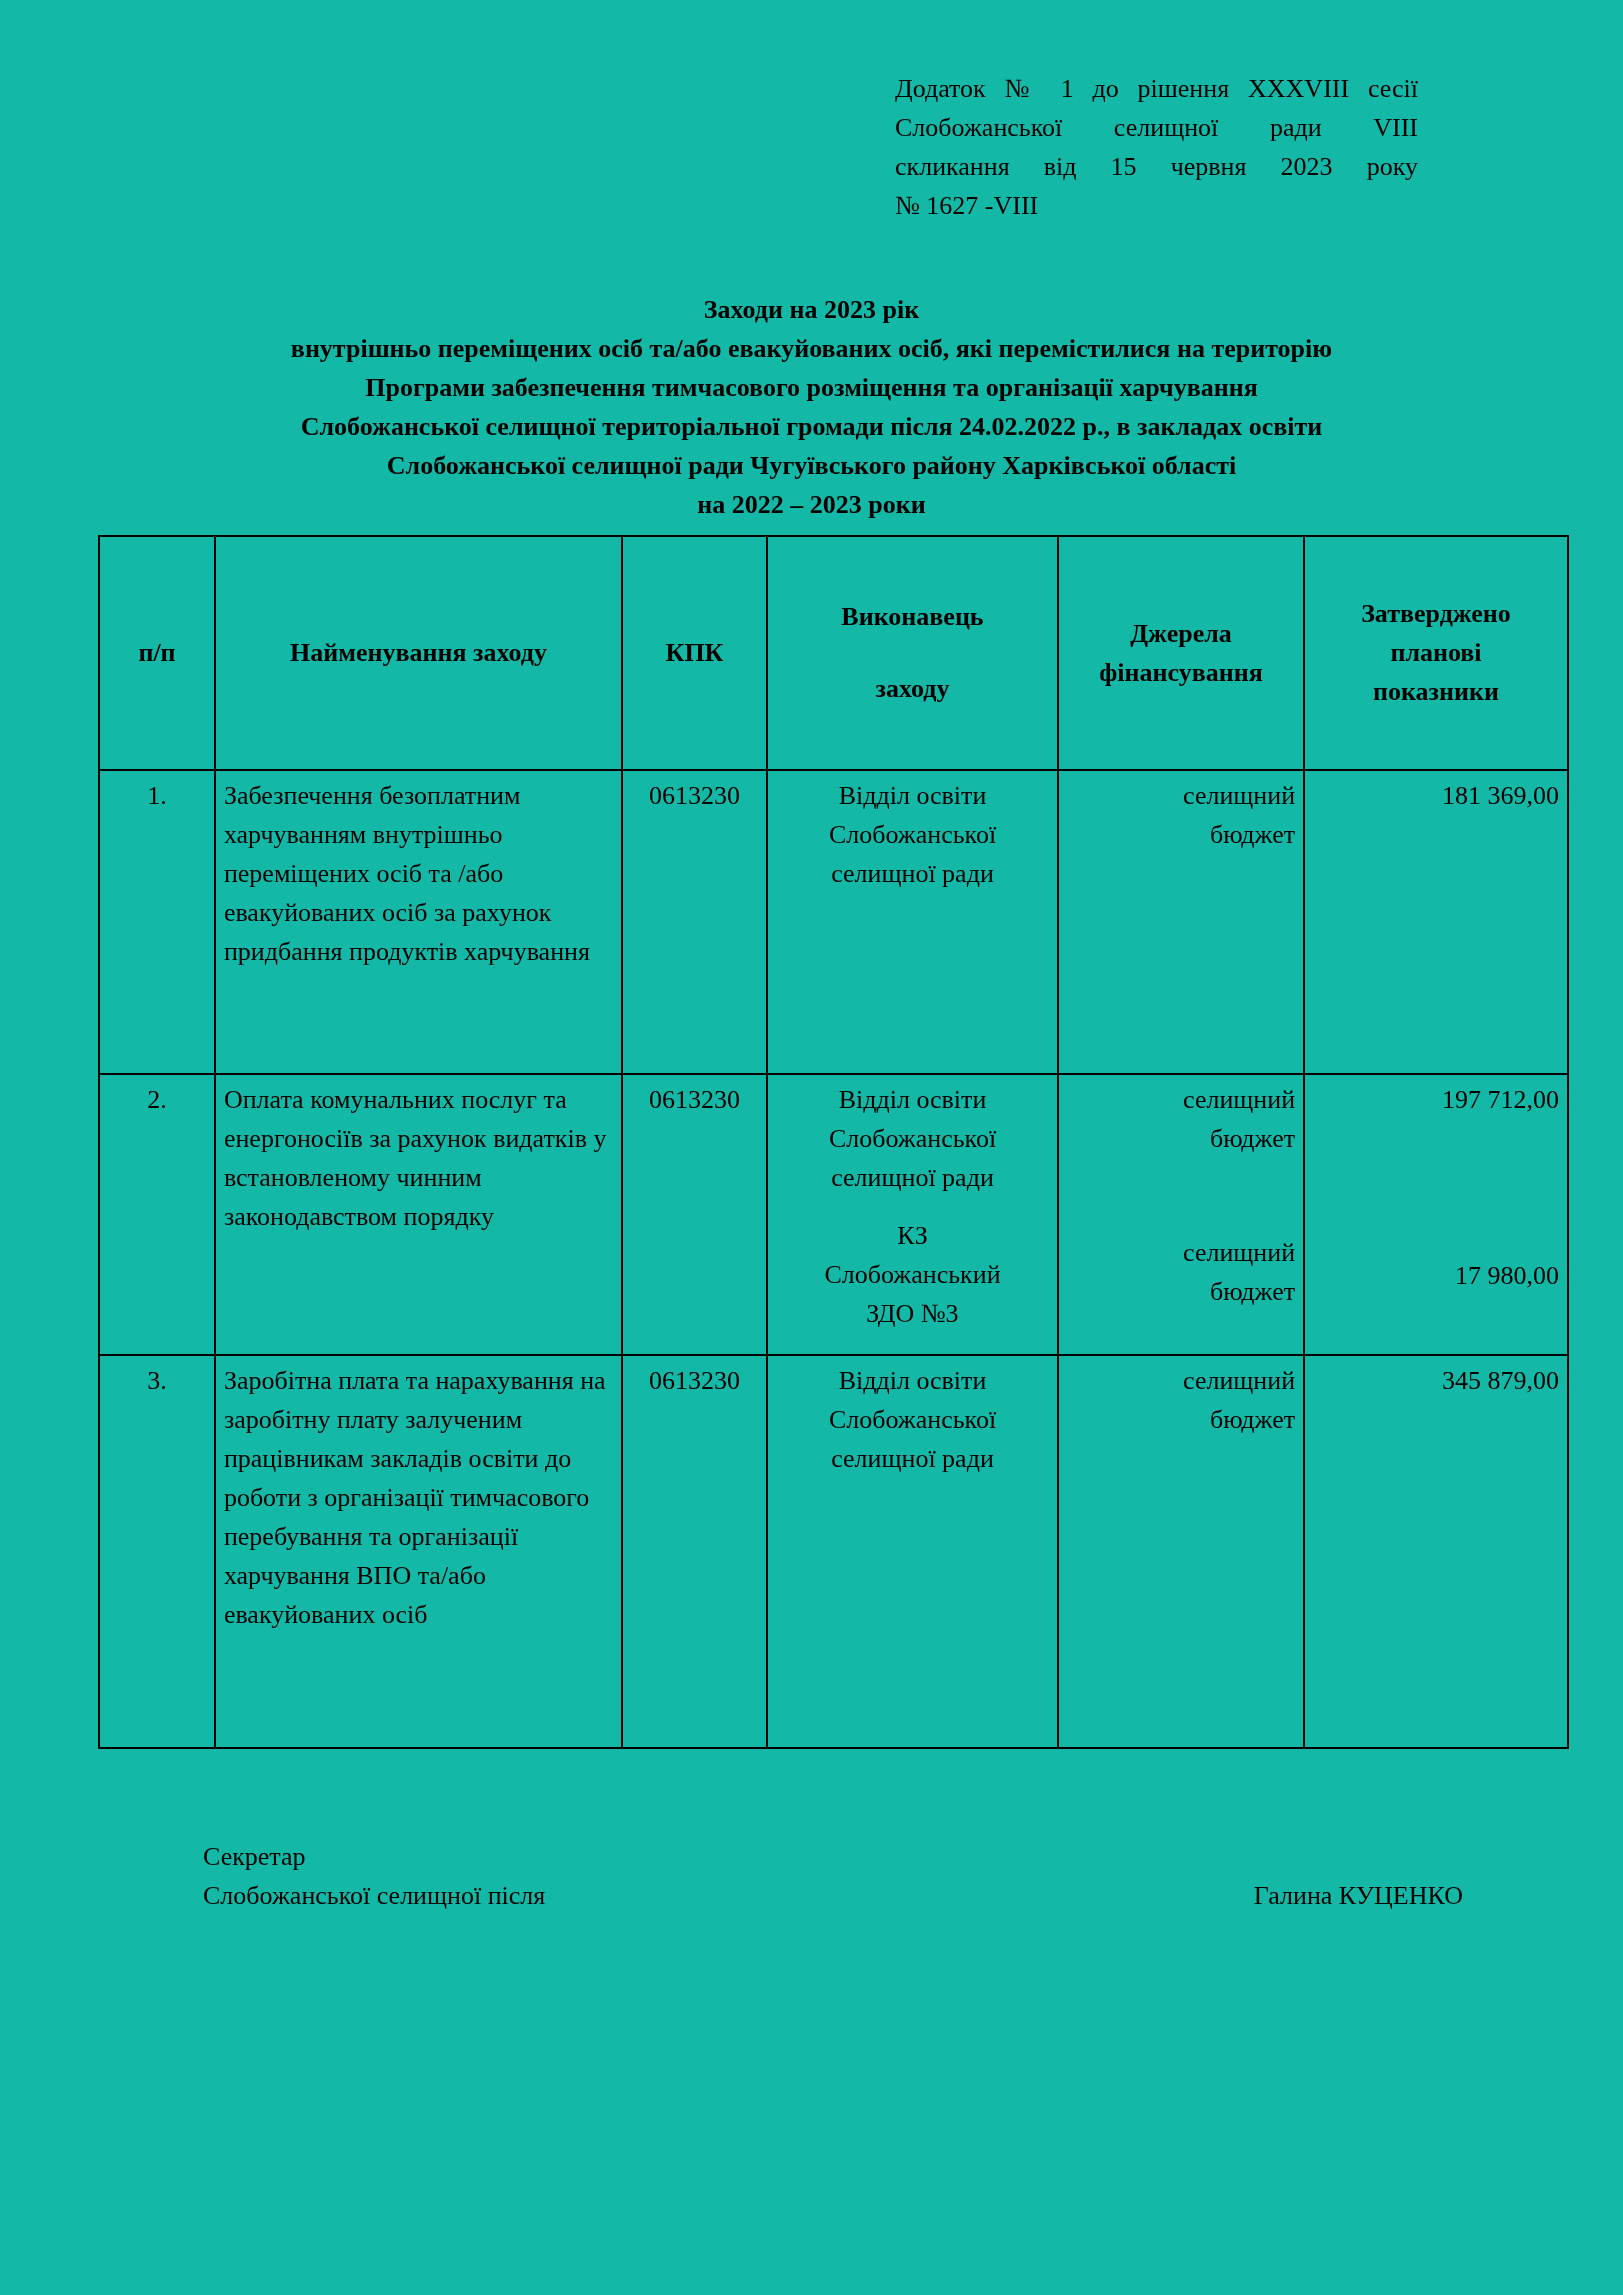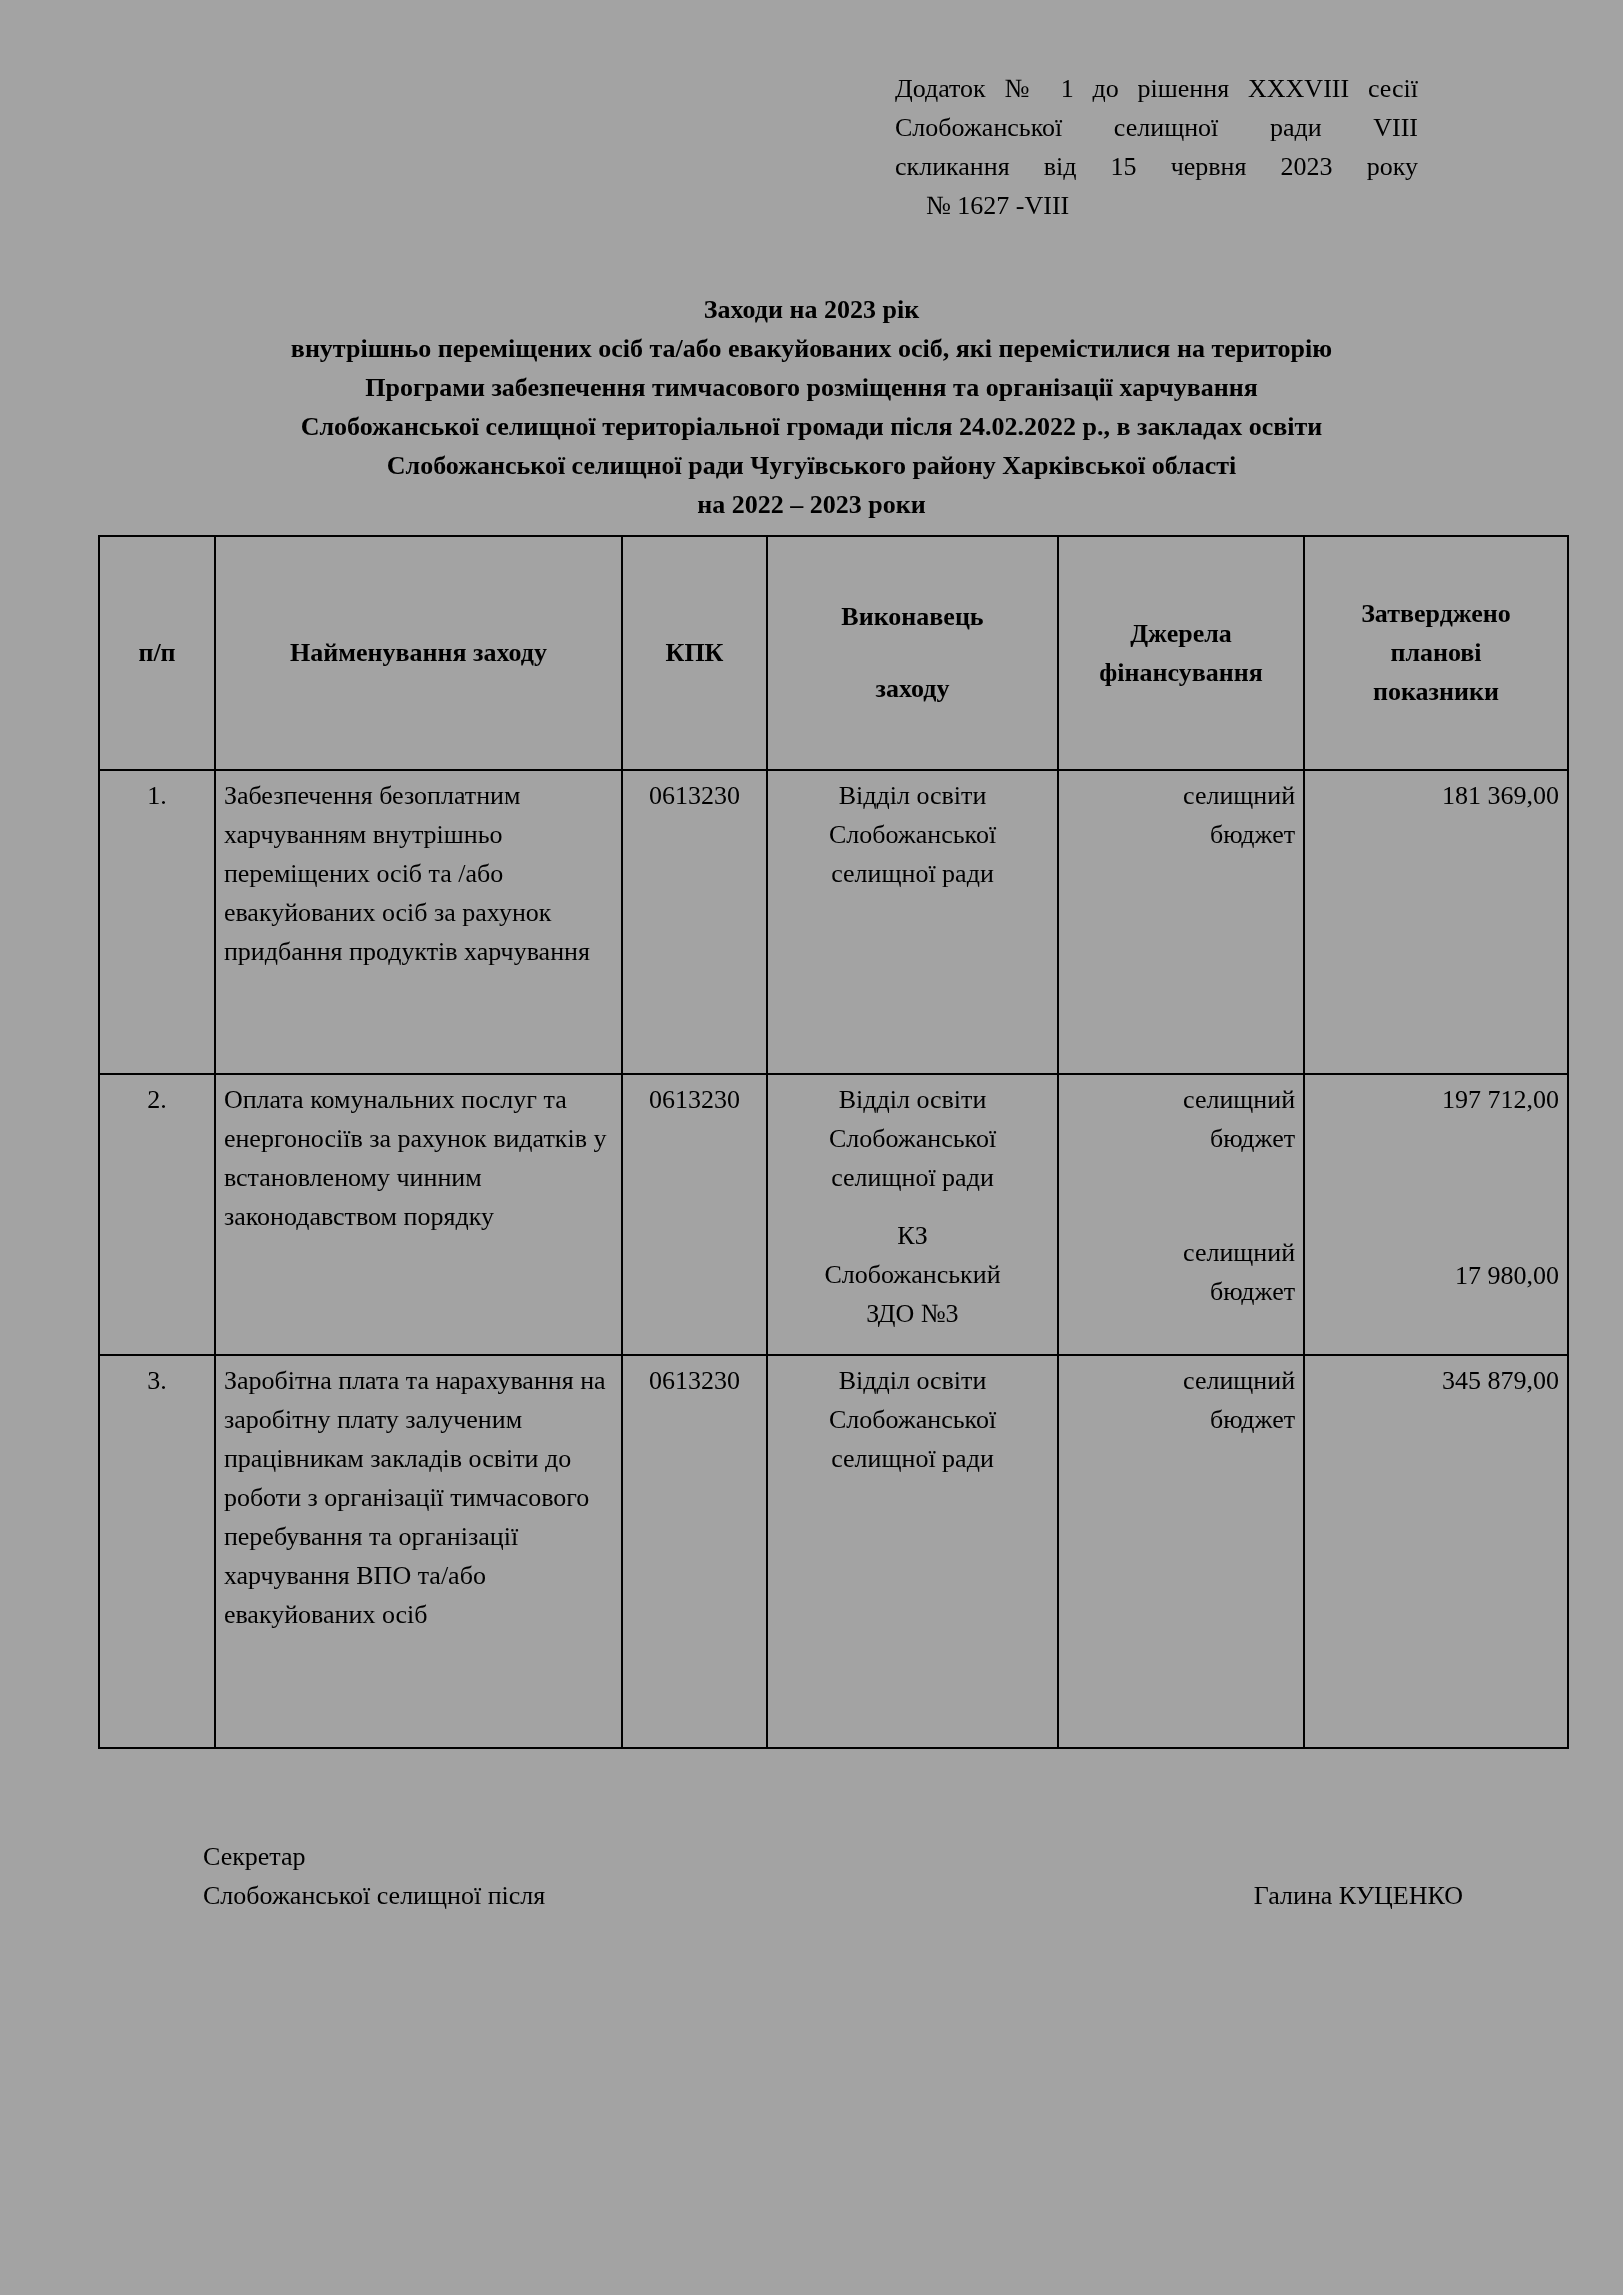--- a/index.html
+++ b/index.html
@@ -1,32 +1,32 @@
 <!DOCTYPE html>
 <html style="font-size:10.5px"><head>
 <meta charset="utf-8">
 <style>
   * { margin: 0; padding: 0; box-sizing: border-box; }
   html, body { background: #ffffff; }
   .page {
     position: relative;
     width: 1623px;
     height: 2295px;
-    background: #a3a3a3;
+    background: #14b8a6;
     color: #000000;
     font-family: "Liberation Serif", "DejaVu Serif", serif;
     font-size: 26px;
     line-height: 1.5;
     overflow: hidden;
     padding-top: 69px;
   }
   
   .appendix { margin-left: 895px; width: 523px; }
   .appendix-line { text-align: justify; text-align-last: justify; }
-  .appendix-line.last { text-align: right; text-align-last: left; margin-left: 31px; }
+  .appendix-line.last { text-align: right; text-align-last: left; }
   
   .doc-title { margin-top: 65px; text-align: center; font-weight: bold; }
   .title-line { white-space: nowrap; font-family: Liberation Serif, serif; }
   
   table.measures {
     border-collapse: collapse;
     table-layout: fixed;
     width: 1469px;
     margin: 10.5px 0 0 98px;
   }

